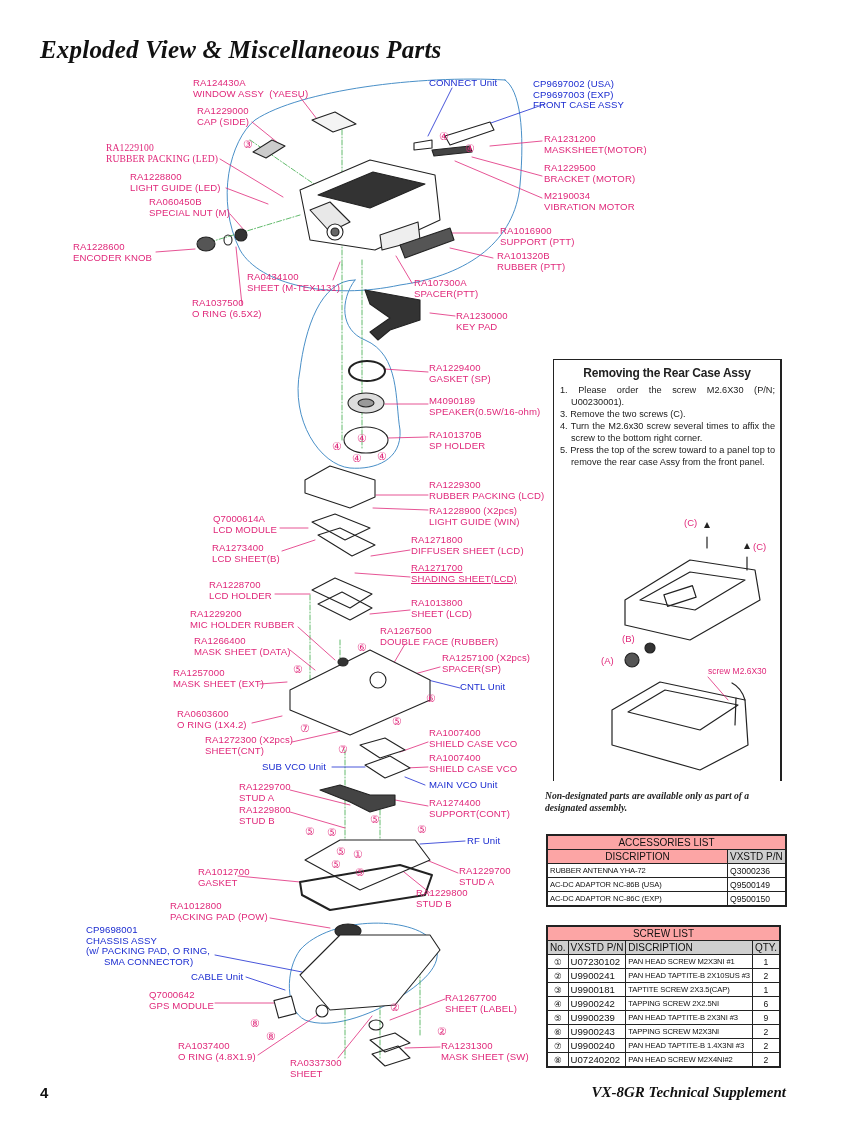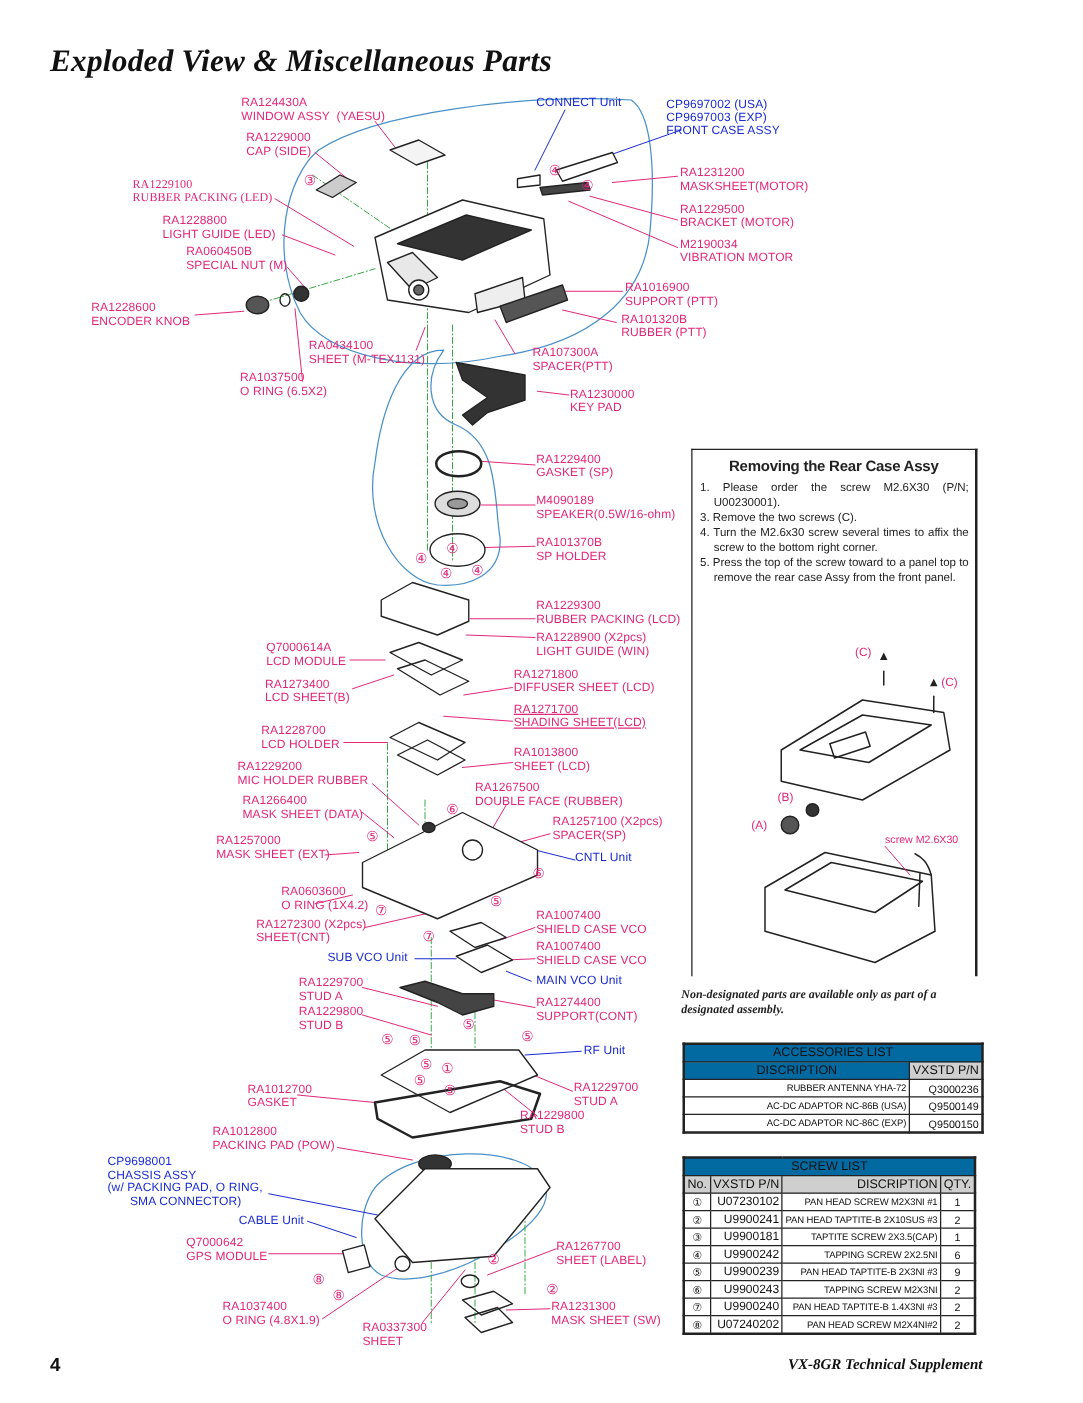--- a/index.html
+++ b/index.html
@@ -8,32 +8,32 @@
   .lbl{position:absolute;font-size:9.6px;line-height:10.6px;color:#e0287a;white-space:pre;letter-spacing:0.1px;}
   .lbl.blue{color:#1a2bd0;}
   .lbl span{display:block;}
   #diagram{position:absolute;left:0;top:0;width:866px;height:1122px;}
   .box{position:absolute;left:553px;top:359px;width:229px;height:422px;border:1px solid #222;border-right:2px solid #222;border-bottom:none;box-sizing:border-box;}
   .box h3{margin:0;position:absolute;left:0;right:0;top:6px;text-align:center;font-size:12px;font-weight:bold;color:#222;letter-spacing:-0.2px;}
   .box ol{position:absolute;left:6px;top:24px;width:215px;margin:0;padding:0;list-style:none;font-size:9.2px;line-height:12px;color:#222;}
   .box li{padding-left:11px;text-indent:-11px;text-align:justify;}
   .note{position:absolute;left:545px;top:790px;width:245px;font-family:"Liberation Serif",serif;font-style:italic;font-weight:bold;font-size:9.6px;line-height:12px;color:#222;}
   table{position:absolute;border-collapse:collapse;font-family:"Liberation Sans",sans-serif;color:#111;}
-  table td,table th{border:1px solid #222;padding:0 2px;height:13px;font-size:8.6px;white-space:nowrap;font-weight:normal;text-align:right;}
-  table .hd{background:#0369a1;text-align:center;font-size:10px;}
+  table td,table th{border:1px solid #222;padding:0 2px;height:13px;font-size:8.6px;white-space:nowrap;font-weight:normal;}
+  table .hd{background:#fca5a5;text-align:center;font-size:10px;}
   table .ch{background:#cfcfcf;font-size:10px;}
   #acc{left:546px;top:834px;width:241px;border:2px solid #222;}
   #acc .cond{font-size:7.6px;letter-spacing:-0.1px;}
   #scr{left:546px;top:925px;width:197px;border:2px solid #222;}
   #scr .num{text-align:center;width:12px;}
   #scr .pn{font-size:9.6px;}
   #scr .cond{font-size:7.6px;letter-spacing:-0.1px;}
   #scr .q{text-align:center;}
   .pageno{position:absolute;left:40px;top:1084px;font-family:"Liberation Sans",sans-serif;font-weight:bold;font-size:15px;color:#111;}
-  .footer{position:absolute;right:80px;top:1084px;font-family:"Liberation Serif",serif;font-style:italic;font-weight:bold;font-size:12px;color:#111;}
+  .footer{position:absolute;right:80px;top:1084px;font-family:"Liberation Serif",serif;font-style:italic;font-weight:bold;font-size:15px;color:#111;}
   .mark{position:absolute;font-size:11px;color:#e0287a;}
   .smallpink{position:absolute;font-size:9.5px;color:#e0287a;}
 </style>
 </head>
 <body>
 
 <div class="title">Exploded View &amp; Miscellaneous Parts</div>
 
 <svg id="diagram" viewBox="0 0 866 1122" xmlns="http://www.w3.org/2000/svg">
   <g fill="none" stroke-linecap="round" stroke-linejoin="round">
@@ -212,40 +212,40 @@
 <div class="lbl" style="left:192px;top:298px;"><span>RA1037500</span><span>O RING (6.5X2)</span></div>
 
 <div class="lbl blue" style="left:429px;top:78px;">CONNECT Unit</div>
 <div class="lbl blue" style="left:533px;top:79px;"><span>CP9697002 (USA)</span><span>CP9697003 (EXP)</span><span>FRONT CASE ASSY</span></div>
 
 <div class="lbl" style="left:544px;top:134px;"><span>RA1231200</span><span>MASKSHEET(MOTOR)</span></div>
 <div class="lbl" style="left:544px;top:163px;"><span>RA1229500</span><span>BRACKET (MOTOR)</span></div>
 <div class="lbl" style="left:544px;top:191px;"><span>M2190034</span><span>VIBRATION MOTOR</span></div>
 <div class="lbl" style="left:500px;top:226px;"><span>RA1016900</span><span>SUPPORT (PTT)</span></div>
 <div class="lbl" style="left:497px;top:251px;"><span>RA101320B</span><span>RUBBER (PTT)</span></div>
-<div class="lbl" style="left:426px;top:278px;"><span>RA107300A</span><span>SPACER(PTT)</span></div>
+<div class="lbl" style="left:414px;top:278px;"><span>RA107300A</span><span>SPACER(PTT)</span></div>
 <div class="lbl" style="left:456px;top:311px;"><span>RA1230000</span><span>KEY PAD</span></div>
 <div class="lbl" style="left:429px;top:363px;"><span>RA1229400</span><span>GASKET (SP)</span></div>
 <div class="lbl" style="left:429px;top:396px;"><span>M4090189</span><span>SPEAKER(0.5W/16-ohm)</span></div>
 <div class="lbl" style="left:429px;top:430px;"><span>RA101370B</span><span>SP HOLDER</span></div>
 <div class="lbl" style="left:429px;top:480px;"><span>RA1229300</span><span>RUBBER PACKING (LCD)</span></div>
 <div class="lbl" style="left:429px;top:506px;"><span>RA1228900 (X2pcs)</span><span>LIGHT GUIDE (WIN)</span></div>
 <div class="lbl" style="left:213px;top:514px;"><span>Q7000614A</span><span>LCD MODULE</span></div>
 <div class="lbl" style="left:212px;top:543px;"><span>RA1273400</span><span>LCD SHEET(B)</span></div>
 <div class="lbl" style="left:411px;top:535px;"><span>RA1271800</span><span>DIFFUSER SHEET (LCD)</span></div>
 <div class="lbl" style="left:411px;top:563px;text-decoration:underline;"><span>RA1271700</span><span>SHADING SHEET(LCD)</span></div>
 <div class="lbl" style="left:209px;top:580px;"><span>RA1228700</span><span>LCD HOLDER</span></div>
 <div class="lbl" style="left:411px;top:598px;"><span>RA1013800</span><span>SHEET (LCD)</span></div>
 <div class="lbl" style="left:190px;top:609px;"><span>RA1229200</span><span>MIC HOLDER RUBBER</span></div>
 <div class="lbl" style="left:380px;top:626px;"><span>RA1267500</span><span>DOUBLE FACE (RUBBER)</span></div>
 <div class="lbl" style="left:194px;top:636px;"><span>RA1266400</span><span>MASK SHEET (DATA)</span></div>
 <div class="lbl" style="left:442px;top:653px;"><span>RA1257100 (X2pcs)</span><span>SPACER(SP)</span></div>
 <div class="lbl" style="left:173px;top:668px;"><span>RA1257000</span><span>MASK SHEET (EXT)</span></div>
 <div class="lbl blue" style="left:460px;top:682px;">CNTL Unit</div>
-<div class="lbl" style="left:177px;top:709px;margin-left:48px;"><span>RA0603600</span><span>O RING (1X4.2)</span></div>
+<div class="lbl" style="left:177px;top:709px;"><span>RA0603600</span><span>O RING (1X4.2)</span></div>
 <div class="lbl" style="left:205px;top:735px;"><span>RA1272300 (X2pcs)</span><span>SHEET(CNT)</span></div>
 <div class="lbl" style="left:429px;top:728px;"><span>RA1007400</span><span>SHIELD CASE VCO</span></div>
 <div class="lbl" style="left:429px;top:753px;"><span>RA1007400</span><span>SHIELD CASE VCO</span></div>
 <div class="lbl blue" style="left:262px;top:762px;">SUB VCO Unit</div>
 <div class="lbl blue" style="left:429px;top:780px;">MAIN VCO Unit</div>
 <div class="lbl" style="left:239px;top:782px;"><span>RA1229700</span><span>STUD A</span></div>
 <div class="lbl" style="left:429px;top:798px;"><span>RA1274400</span><span>SUPPORT(CONT)</span></div>
 <div class="lbl" style="left:239px;top:805px;"><span>RA1229800</span><span>STUD B</span></div>
 <div class="lbl blue" style="left:467px;top:836px;">RF Unit</div>
 <div class="lbl" style="left:198px;top:867px;"><span>RA1012700</span><span>GASKET</span></div>

